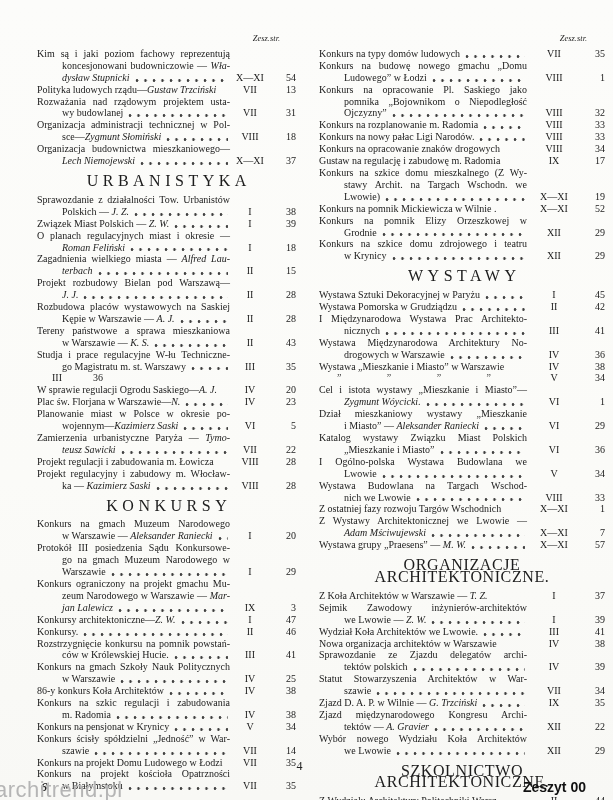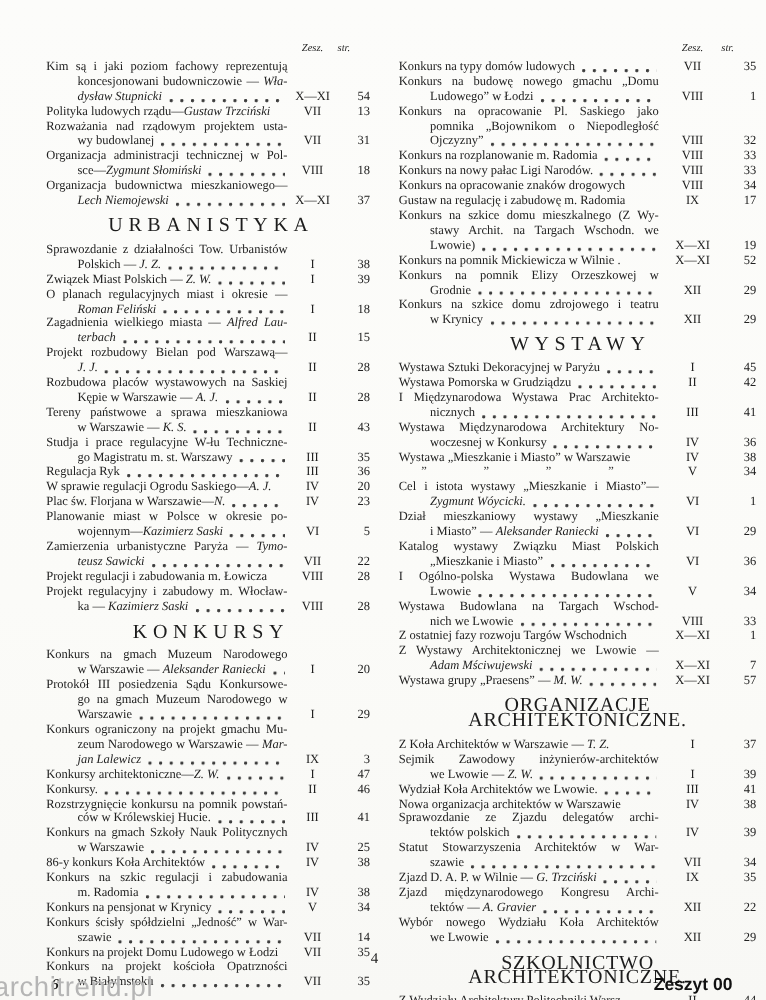--- a/index.html
+++ b/index.html
@@ -11,21 +11,21 @@
   .page{position:absolute;inset:0;box-sizing:border-box;
     padding:33px 15px 0 37px;display:flex;gap:23px;
     background:linear-gradient(180deg,#fcfcfa 0%,#fbfbf8 60%,#f8f8f5 100%);}
   .col{font-size:10px;line-height:11.9px;flex:none;display:block}
   .col-left{width:259px}
   .col-right{width:286px}
 
   .hdr-row{display:flex;margin-bottom:3px;align-items:flex-end}
   .hdr-row .gap{flex:1}
   .hdr{font-style:italic;font-size:8.5px;color:#2a2a2a}
-  .zesz-h{flex:none;text-align:center}
+  .zesz-h{flex:none;text-align:right}
   .str-h{flex:none;text-align:left}
 
   .entry{display:flex;align-items:flex-end}
   .txt{flex:1;min-width:0}
   .zesz{flex:none;text-align:center}
   .str{flex:none;text-align:right}
   .col-left .zesz,.col-left .zesz-h{width:40px}
   .col-left .str,.col-left .str-h{width:26px}
   .col-right .zesz,.col-right .zesz-h{width:46px}
   .col-right .str,.col-right .str-h{width:28px}
@@ -202,26 +202,20 @@
           <div class="line j"><span>Studja i prace regulacyjne W-łu Techniczne-</span></div>
           <div class="line ind last">
             <span class="lt"><span>go Magistratu m. st. Warszawy</span></span>
             <span class="lead"></span>
           </div>
         </div>
         <div class="zesz">III</div>
         <div class="str">35</div>
       </div>
       <div class="entry">
-        <div class="txt">
-          <div class="line last">
-            <span class="lt"><span>Regulacja Ryk</span></span>
-            <span class="lead"></span>
-          </div>
-        </div>
         <div class="zesz">III</div>
         <div class="str">36</div>
       </div>
       <div class="entry">
         <div class="txt">
           <div class="line last">
             <span class="lt"><span>W sprawie regulacji Ogrodu Saskiego—</span><span class="it">A. J.</span></span>
           </div>
         </div>
         <div class="zesz">IV</div>
@@ -569,21 +563,21 @@
             <span class="lead"></span>
           </div>
         </div>
         <div class="zesz">III</div>
         <div class="str">41</div>
       </div>
       <div class="entry">
         <div class="txt">
           <div class="line j"><span>Wystawa Międzynarodowa Architektury No-</span></div>
           <div class="line ind last">
-            <span class="lt"><span>woczesnej w Konkursy</span></span>
+            <span class="lt"><span>drogowych w Warszawie</span></span>
             <span class="lead"></span>
           </div>
         </div>
         <div class="zesz">IV</div>
         <div class="str">36</div>
       </div>
       <div class="entry">
         <div class="txt">
           <div class="line last">
             <span class="lt"><span>Wystawa „Mieszkanie i Miasto” w Warszawie</span></span>

